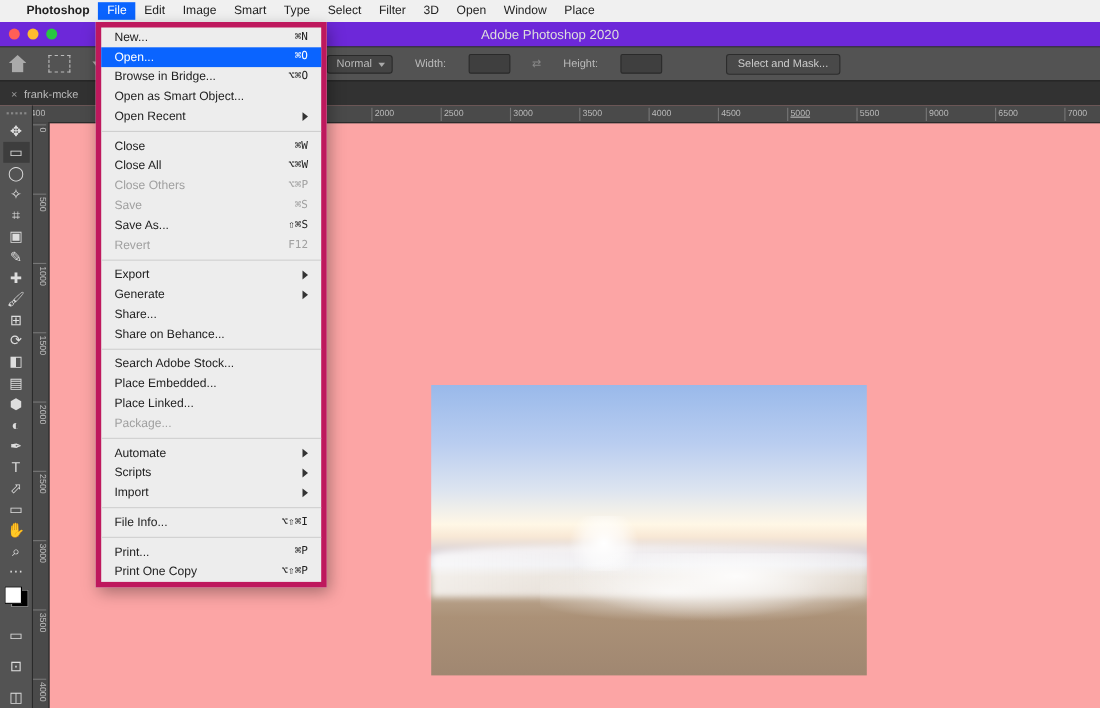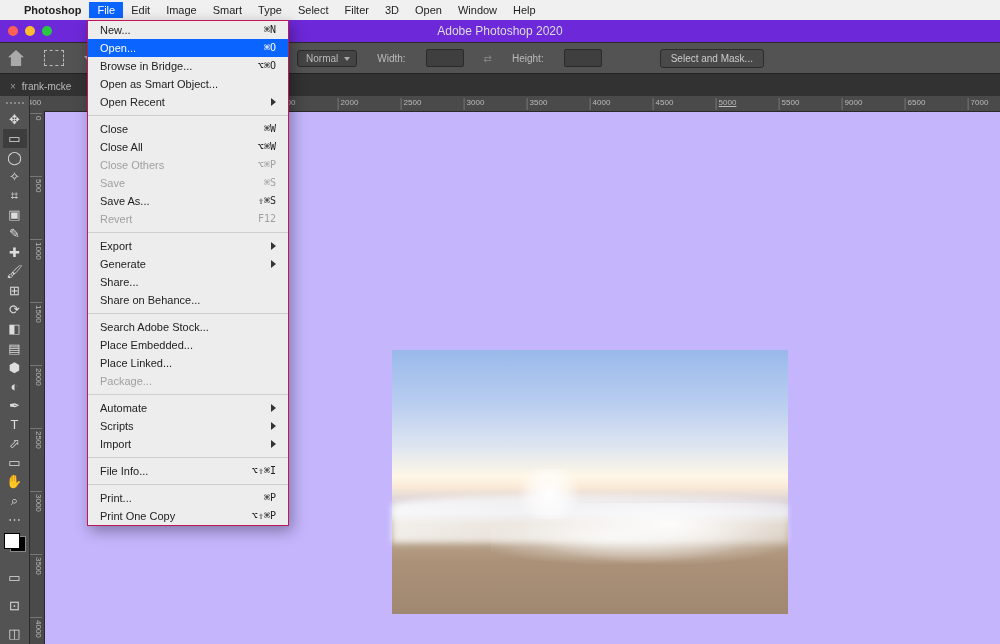--- a/index.html
+++ b/index.html
@@ -18,53 +18,53 @@
   .optionsbar .sel{width:18px;height:14px;border:1px dashed #bbb}
   .optionsbar .chev{width:0;height:0;border-left:4px solid transparent;border-right:4px solid transparent;border-top:5px solid #aaa}
   .optionsbar .numfield{display:inline-block;width:36px;height:16px;background:#3f3f3f;border:1px solid #2a2a2a;border-radius:2px}
   .optionsbar .select{padding:2px 18px 2px 8px;background:#444;border:1px solid #2a2a2a;border-radius:3px;position:relative}
   .optionsbar .select::after{content:"";position:absolute;right:6px;top:6px;border-left:3px solid transparent;border-right:3px solid transparent;border-top:4px solid #aaa}
   .optionsbar .maskbtn{padding:3px 10px;background:#494949;border:1px solid #2c2c2c;border-radius:3px;color:#ccc}
   .optionsbar .spacer{flex:1}
   .tabstrip{height:24px;background:#323232;display:flex;align-items:center;color:#bbb;font-size:10px;border-top:1px solid #222}
   .tabstrip .tab{padding:0 10px;display:flex;align-items:center;gap:6px}
   .tabstrip .x{color:#999}
-  .workspace{position:absolute;left:0;top:96px;right:0;bottom:0;background:#c4b5fd}
+  .workspace{position:absolute;left:0;top:96px;right:0;bottom:0;background:#fca5a5}
   .ruler-h{position:absolute;left:29px;right:0;top:0;height:15px;background:#4a4a4a;border-bottom:1px solid #2a2a2a;overflow:hidden}
   .ruler-h .tick{position:absolute;top:2px;font-size:8px;color:#bbb;transform:translateX(-50%);border-left:1px solid #777;padding-left:2px;height:12px;white-space:nowrap}
   .ruler-v{position:absolute;left:29px;top:15px;bottom:0;width:15px;background:#4a4a4a;border-right:1px solid #2a2a2a;overflow:hidden}
   .ruler-v .tick{position:absolute;left:0;font-size:8px;color:#bbb;writing-mode:vertical-rl;width:13px;line-height:8px;white-space:nowrap;text-align:left;border-top:1px solid #777;padding-top:2px}
   .canvas{position:absolute;left:392px;top:254px;width:396px;height:264px;background:linear-gradient(180deg,#99b9ea 0%,#b9cdf0 20%,#dce4f0 36%,#fff7e6 48%,#f9e9d6 52%,#d6cfd6 58%,#d8d8df 62%,#c2b09b 66%,#ab9177 80%,#a08771 100%)}
   .canvas::before{content:"";position:absolute;left:0;right:0;top:55%;height:48px;background:linear-gradient(90deg,rgba(255,255,255,.8),rgba(255,255,255,.4));filter:blur(3px);border-radius:50% 50% 0 0/20%}
   .canvas .sun{position:absolute;left:30%;top:45%;width:76px;height:50px;background:radial-gradient(circle,#fff 0%,rgba(255,255,255,.6) 40%,transparent 70%)}
   .canvas .foam{position:absolute;left:25%;right:0;top:58%;height:70px;background:radial-gradient(ellipse at 60% 30%,rgba(255,255,255,.9),transparent 60%),radial-gradient(ellipse at 40% 50%,rgba(255,255,255,.7),transparent 55%)}
   .toolbox{position:absolute;left:0;top:96px;bottom:0;width:29px;background:#535353;border-right:1px solid #2a2a2a;display:flex;flex-direction:column;align-items:center;padding-top:6px;gap:0}
   .toolbox .tool{width:24px;height:22px;display:flex;align-items:center;justify-content:center;color:#ddd;font-size:13px;cursor:pointer;position:relative}
   .toolbox .tool.sel2{background:#3d3d3d}
   .toolbox .grip{width:18px;height:2px;border-top:2px dotted #888;margin-bottom:4px}
   .toolbox .swatches{position:relative;width:22px;height:22px;margin-top:4px}
   .toolbox .swatches .fg{position:absolute;left:0;top:0;width:14px;height:14px;background:#fff;border:1px solid #000}
   .toolbox .swatches .bg{position:absolute;right:0;bottom:0;width:14px;height:14px;background:#000;border:1px solid #888}
   .toolbox .below{width:100%;margin-top:8px;padding-top:6px;display:flex;flex-direction:column;align-items:center;gap:6px}
-  .dropdown{position:absolute;left:87px;top:20px;width:200px;background:#ededed;border:1px solid #be185d;box-shadow:3px 5px 14px rgba(0,0,0,.35);color:#222;font-size:11px;z-index:100}
+  .dropdown{position:absolute;left:87px;top:20px;width:200px;background:#ededed;border:5px solid #be185d;box-shadow:3px 5px 14px rgba(0,0,0,.35);color:#222;font-size:11px;z-index:100}
   .dropdown .row{display:flex;justify-content:space-between;align-items:center;padding:2px 12px;line-height:14px;cursor:default}
   .dropdown .row.disabled{color:#a0a0a0}
   .dropdown .row.hi{background:#0a64ff;color:#fff}
   .dropdown .sep{height:1px;background:#cfcfcf;margin:4px 0}
   .dropdown .sc{font-size:10px;font-family:Menlo,monospace}
   .dropdown .sub{width:0;height:0;border-top:4px solid transparent;border-bottom:4px solid transparent;border-left:5px solid #333;margin-left:auto}
   .lbl{color:#bbb}
 </style>
 </head>
 <body>
 
 <div class="menubar">
   <span class="apple"></span>
   <span class="item bold">Photoshop</span>
-  <span id="menubar-items"><span class="item open">File</span><span class="item">Edit</span><span class="item">Image</span><span class="item">Smart</span><span class="item">Type</span><span class="item">Select</span><span class="item">Filter</span><span class="item">3D</span><span class="item">Open</span><span class="item">Window</span><span class="item">Help</span></span>
+  <span id="menubar-items"><span class="item open">File</span><span class="item">Edit</span><span class="item">Image</span><span class="item">Smart</span><span class="item">Type</span><span class="item">Select</span><span class="item">Filter</span><span class="item">3D</span><span class="item">Open</span><span class="item">Window</span><span class="item">Place</span></span>
 </div>
 
 <div class="titlebar">
   <div class="traffic">
     <div class="tl r"></div>
     <div class="tl y"></div>
     <div class="tl g"></div>
   </div>
   <div class="title">Adobe Photoshop 2020</div>
 </div>

